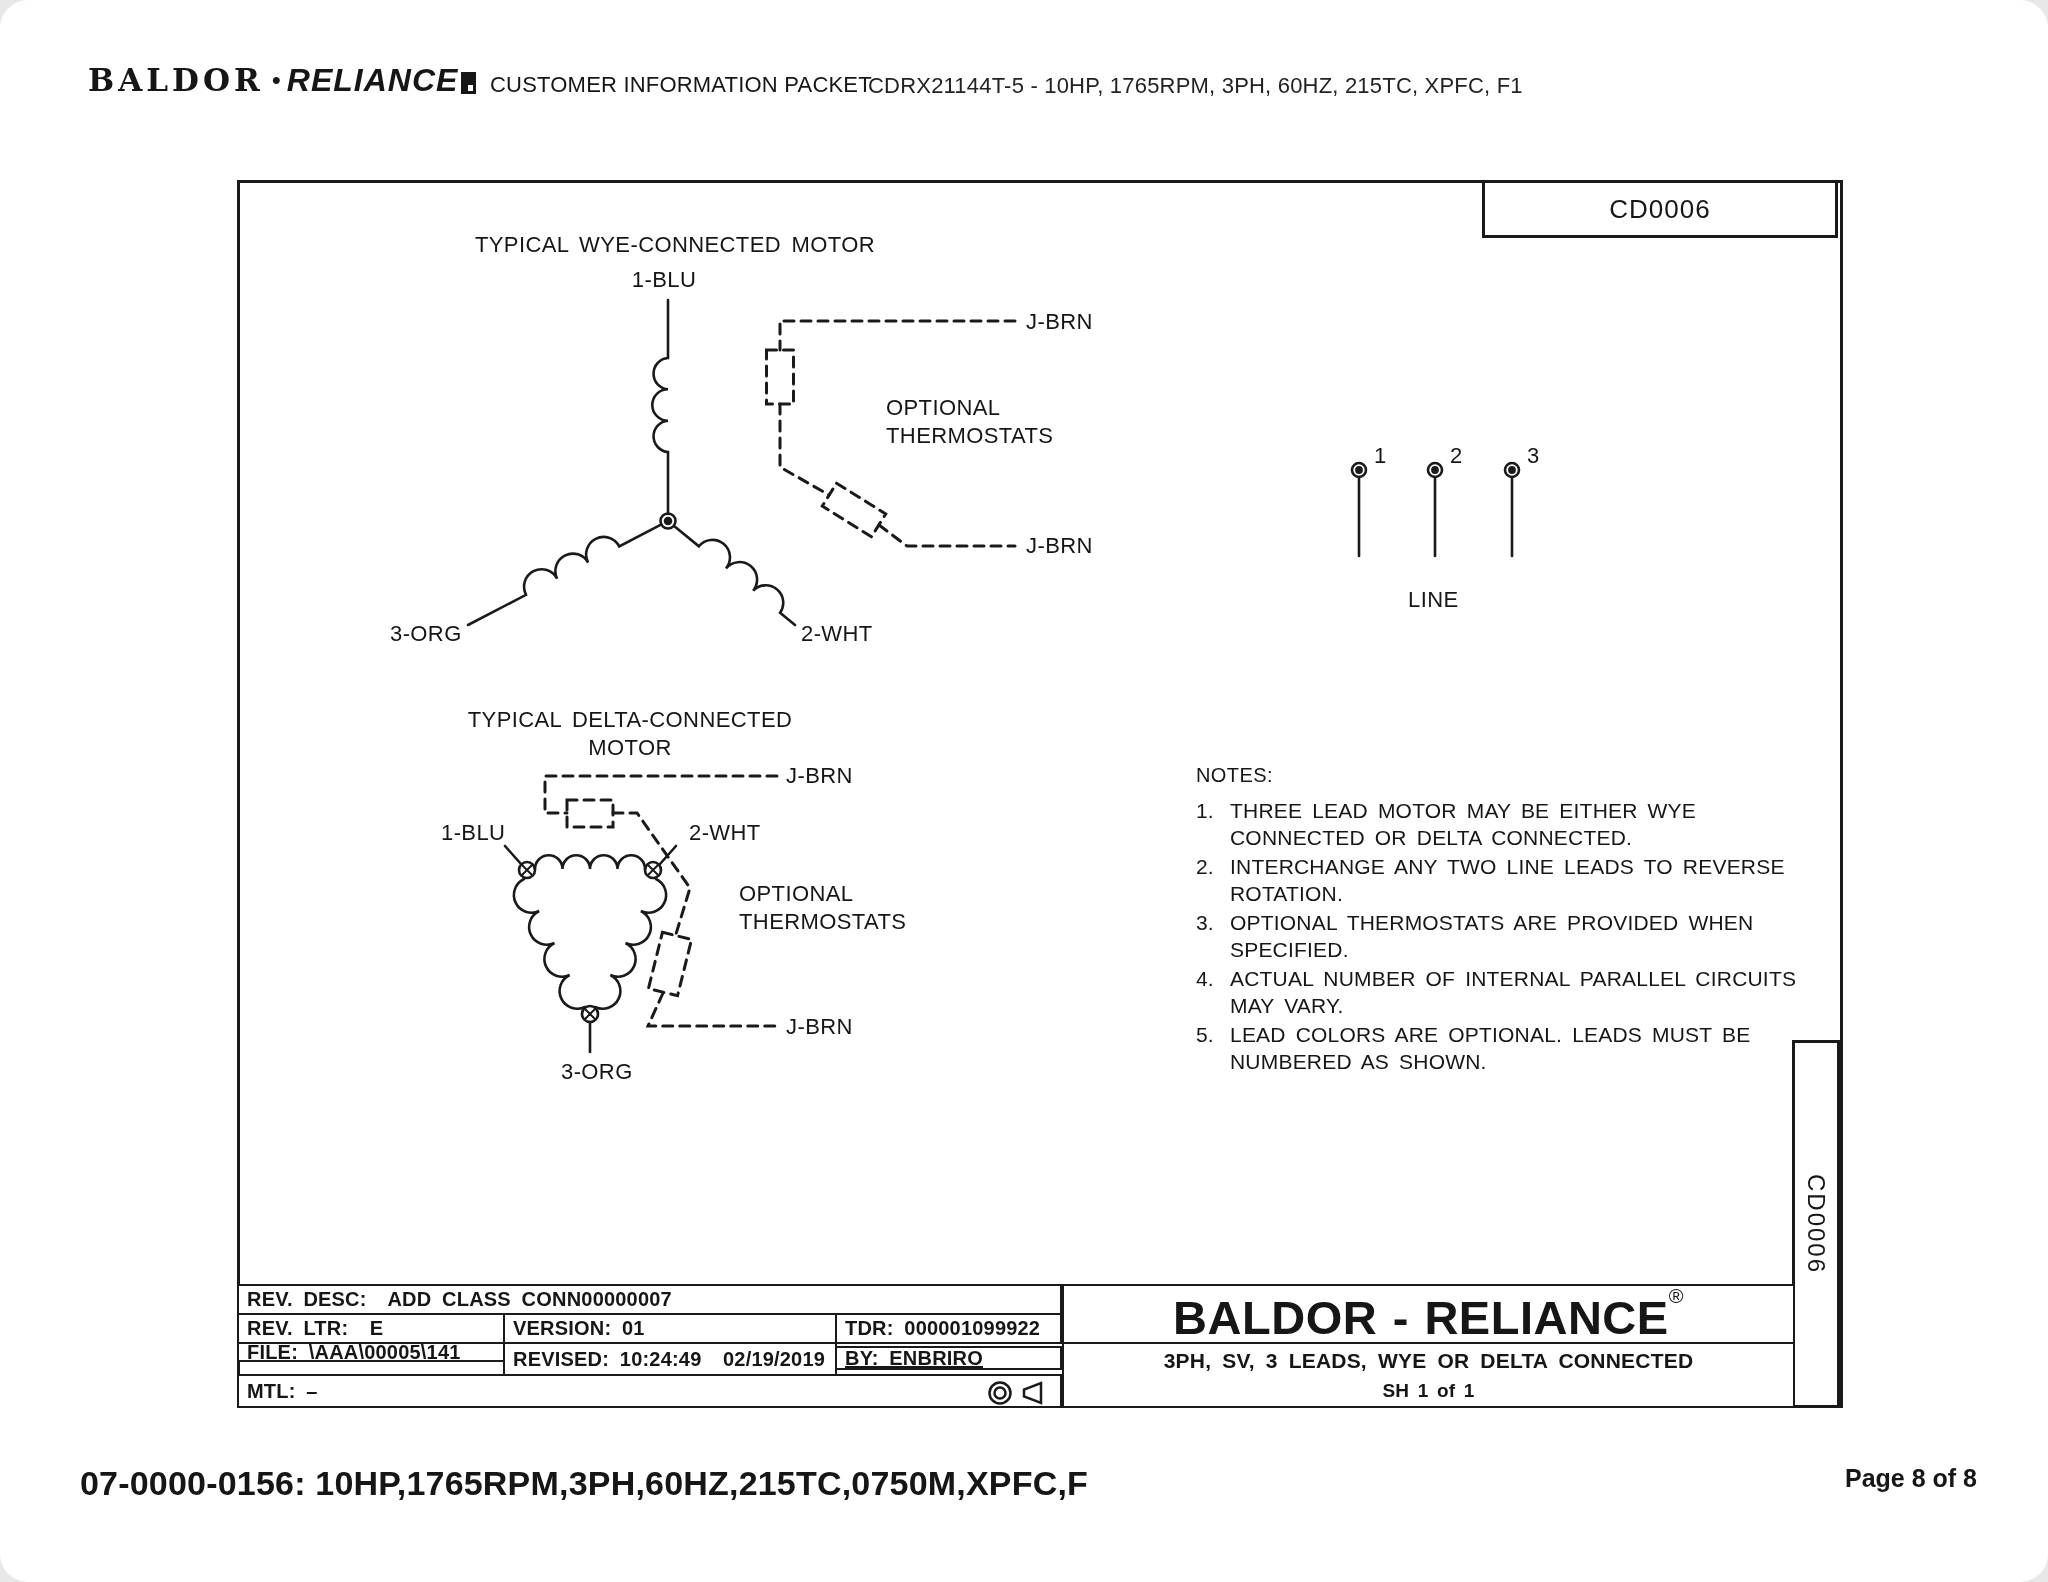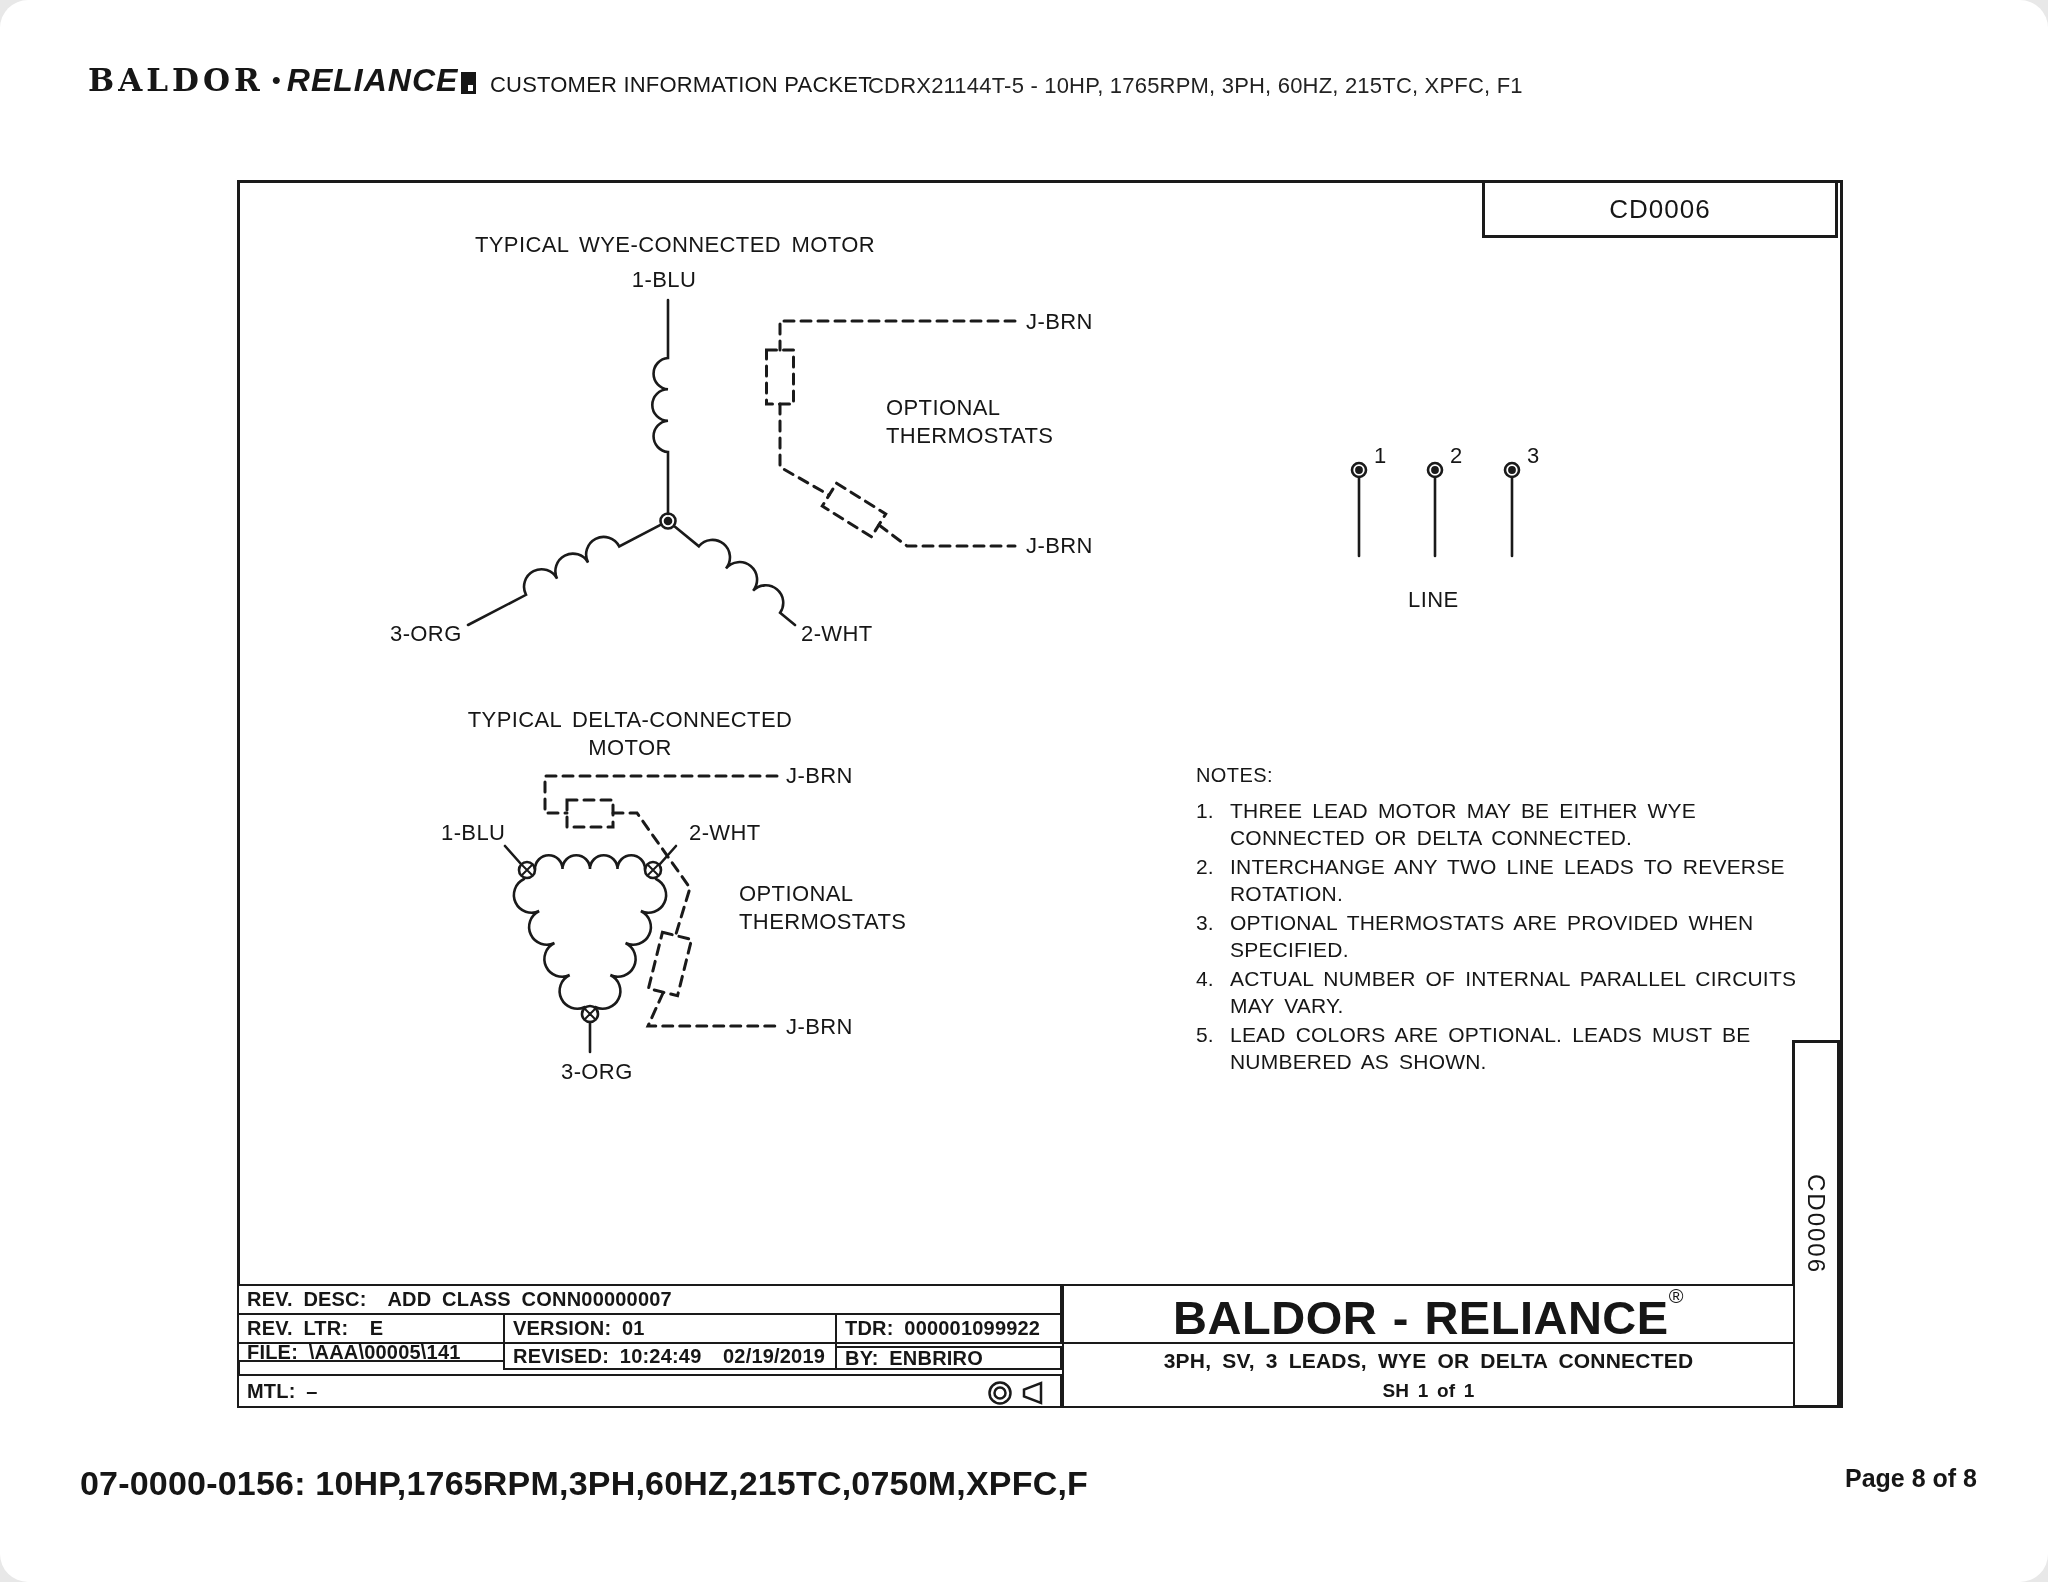--- a/index.html
+++ b/index.html
@@ -199,22 +199,22 @@
       <span class="txt">LEAD COLORS ARE OPTIONAL.  LEADS MUST BE
 NUMBERED AS SHOWN.</span>
     </div>
   </div>
 
   <div class="cell" style="left:237px;top:1284px;width:825px;height:31px;">REV. DESC:  ADD CLASS CONN00000007</div>
   <div class="cell" style="left:237px;top:1313px;width:268px;height:31px;">REV. LTR:  E</div>
   <div class="cell" style="left:503px;top:1313px;width:334px;height:31px;">VERSION: 01</div>
   <div class="cell" style="left:835px;top:1313px;width:227px;height:31px;">TDR: 000001099922</div>
   <div class="cell" style="left:237px;top:1342px;width:268px;height:20px;">FILE: \AAA\00005\141</div>
-  <div class="cell" style="left:503px;top:1342px;width:334px;height:28px;">REVISED: 10:24:49  02/19/2019</div>
-  <div class="cell" style="left:835px;top:1346px;width:227px;height:24px;">BY: ENBRIRO</div>
+  <div class="cell" style="left:503px;top:1342px;width:334px;height:34px;">REVISED: 10:24:49  02/19/2019</div>
+  <div class="cell" style="left:835px;top:1346px;width:227px;height:24px;text-decoration:underline;">BY: ENBRIRO</div>
   <div class="cell" style="left:237px;top:1374px;width:825px;height:34px;">
     <span>MTL: –</span>
     <svg class="mtl-sym" width="60" height="28" viewBox="0 0 60 28" fill="none" stroke="#1a1a1a" stroke-width="2.5">
       <circle cx="14" cy="14" r="10.5"></circle>
       <circle cx="14" cy="14" r="5.5"></circle>
       <path d="M38,10.5 L38,17.5 L55,24 L55,4 Z"></path>
     </svg>
   </div>
   <div class="cell brandcell" style="left:1062px;top:1284px;width:733px;height:60px;">
     <div class="brand"><span>BALDOR - RELIANCE</span><sup>®</sup></div>

